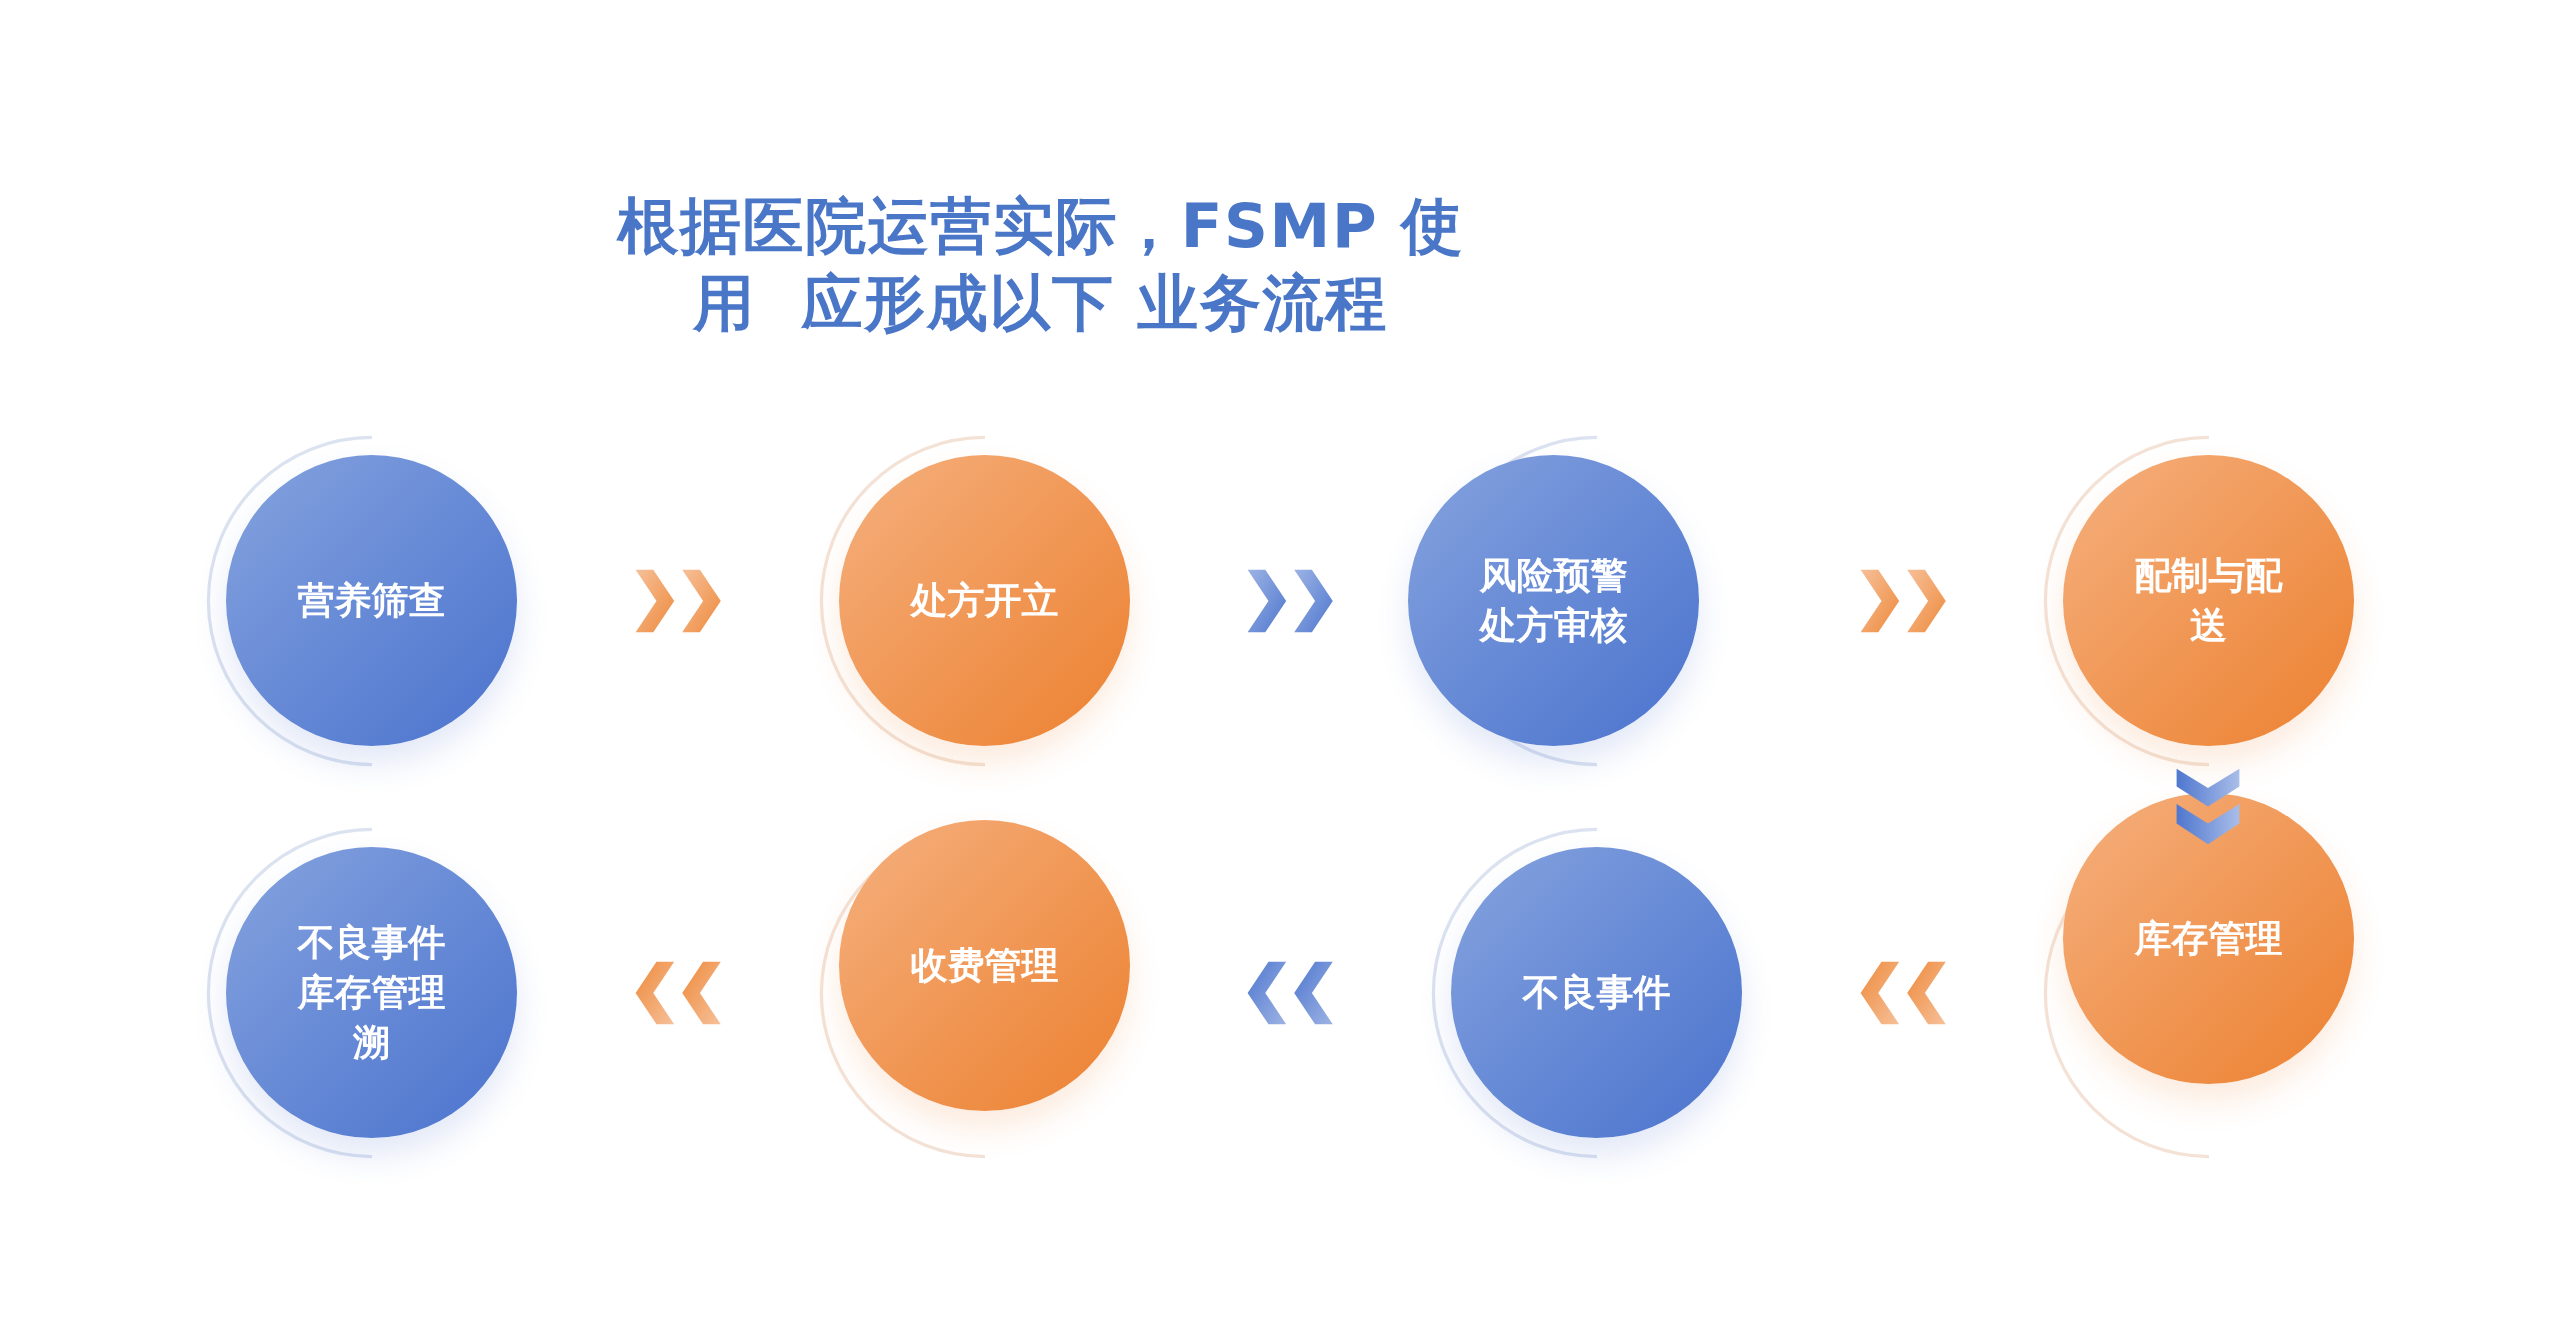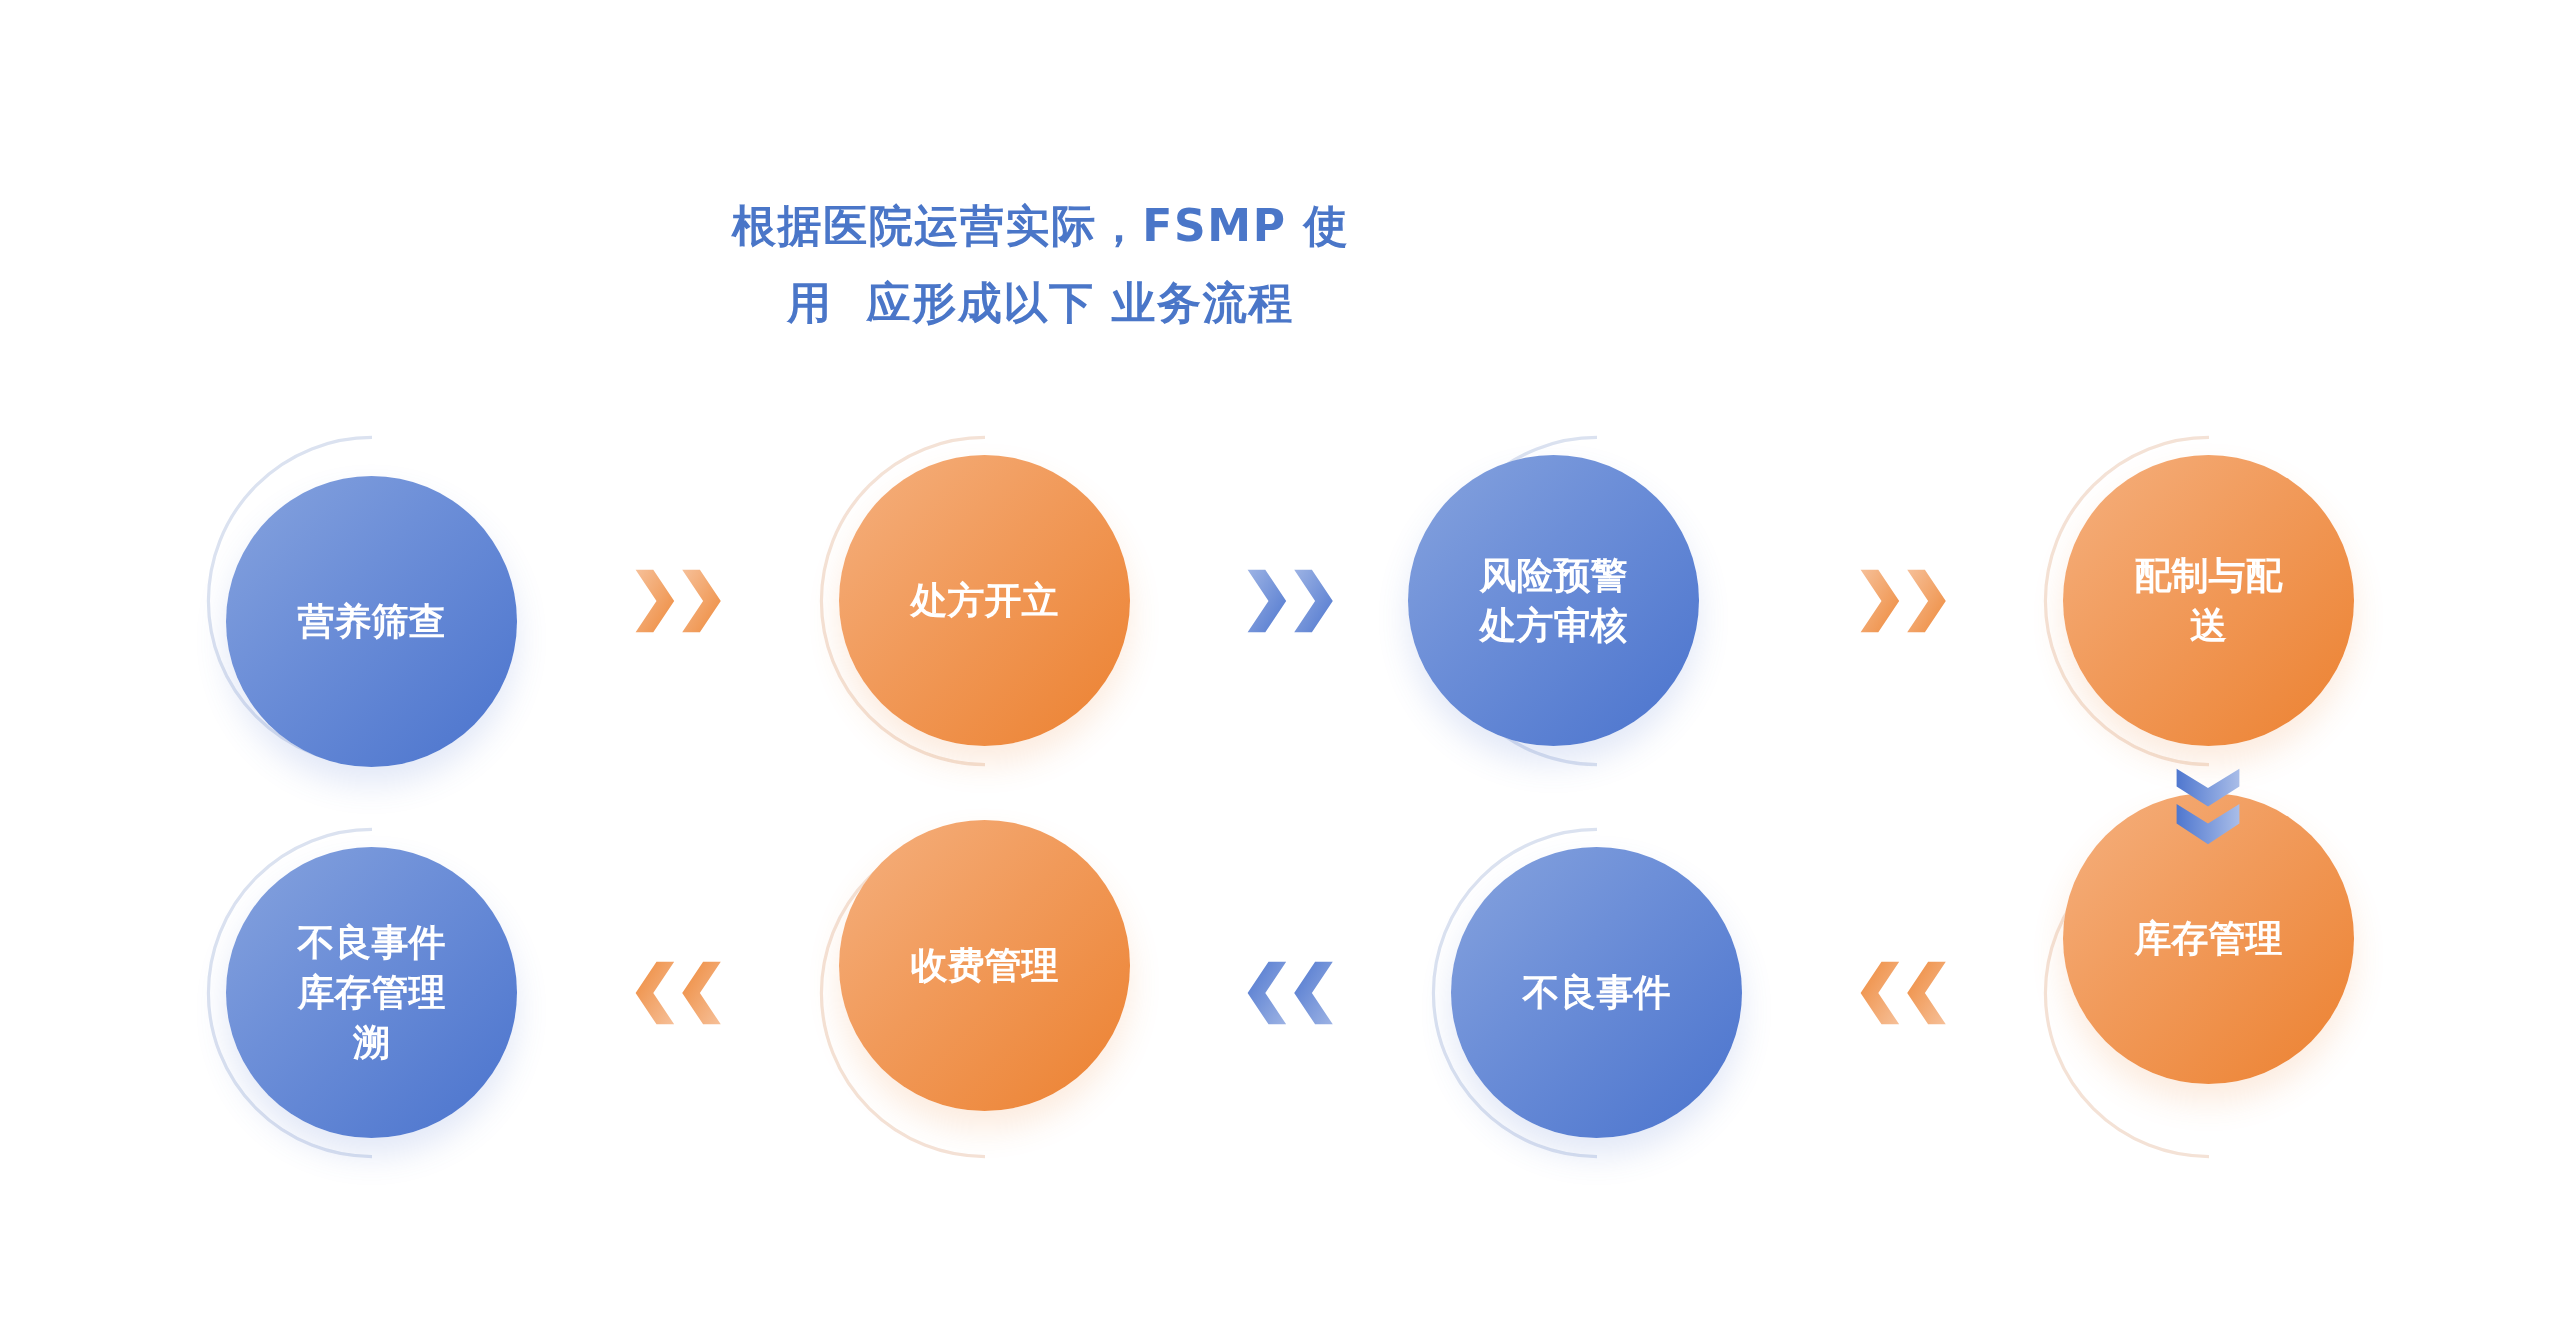--- a/index.html
+++ b/index.html
@@ -1,21 +1,21 @@
 <!DOCTYPE html>
 <html style="font-size:13px"><head>
 <meta charset="utf-8">
 <style>
   html, body { margin: 0; padding: 0; background: #ffffff; }
   body { width: 2576px; height: 1319px; position: relative; overflow: hidden;
          font-family: "DejaVu Sans", "Liberation Sans", sans-serif; }
   .title {
     position: absolute; left: 0; width: 2081px; top: 187px;
     text-align: center; color: #4a76c8; font-weight: bold;
-    font-size: 44px; line-height: 77px; letter-spacing: 1.6px;
+    font-size: 61px; line-height: 77px; letter-spacing: 1.6px;
   }
   .title div { white-space: pre; }
   .node {
     position: absolute; width: 291px; height: 291px; margin-left: -146px; margin-top: -146px;
     border-radius: 50%; display: flex; align-items: center; justify-content: center;
     text-align: center; color: #ffffff; font-weight: bold;
     font-size: 37px; line-height: 50px; box-sizing: border-box; padding: 0 63px;
     cursor: pointer;
   }
   .node.blue {
@@ -87,21 +87,21 @@
 <svg class="ring" style="left:985px;top:993px" viewBox="0 0 412 412">
   <path d="M206 3 A203 203 0 1 0 206 409" fill="none" stroke="#f4e2d6" stroke-width="4"></path>
 </svg>
 <svg class="ring" style="left:1597px;top:993px" viewBox="0 0 412 412">
   <path d="M206 3 A203 203 0 1 0 206 409" fill="none" stroke="#dbe2f0" stroke-width="4"></path>
 </svg>
 <svg class="ring" style="left:2209px;top:993px" viewBox="0 0 412 412">
   <path d="M206 3 A203 203 0 1 0 206 409" fill="none" stroke="#f4e2d6" stroke-width="4"></path>
 </svg>
 
-<div class="node blue" style="left:372px;top:622px">
+<div class="node blue" style="left:372px;top:601px">
   <span>营养筛查</span>
 </div>
 <div class="node orange" style="left:985px;top:601px">
   <span>处方开立</span>
 </div>
 <div class="node blue" style="left:1554px;top:601px">
   <div>
     <span>风险预警</span>
     <span>处方审核</span>
   </div>

